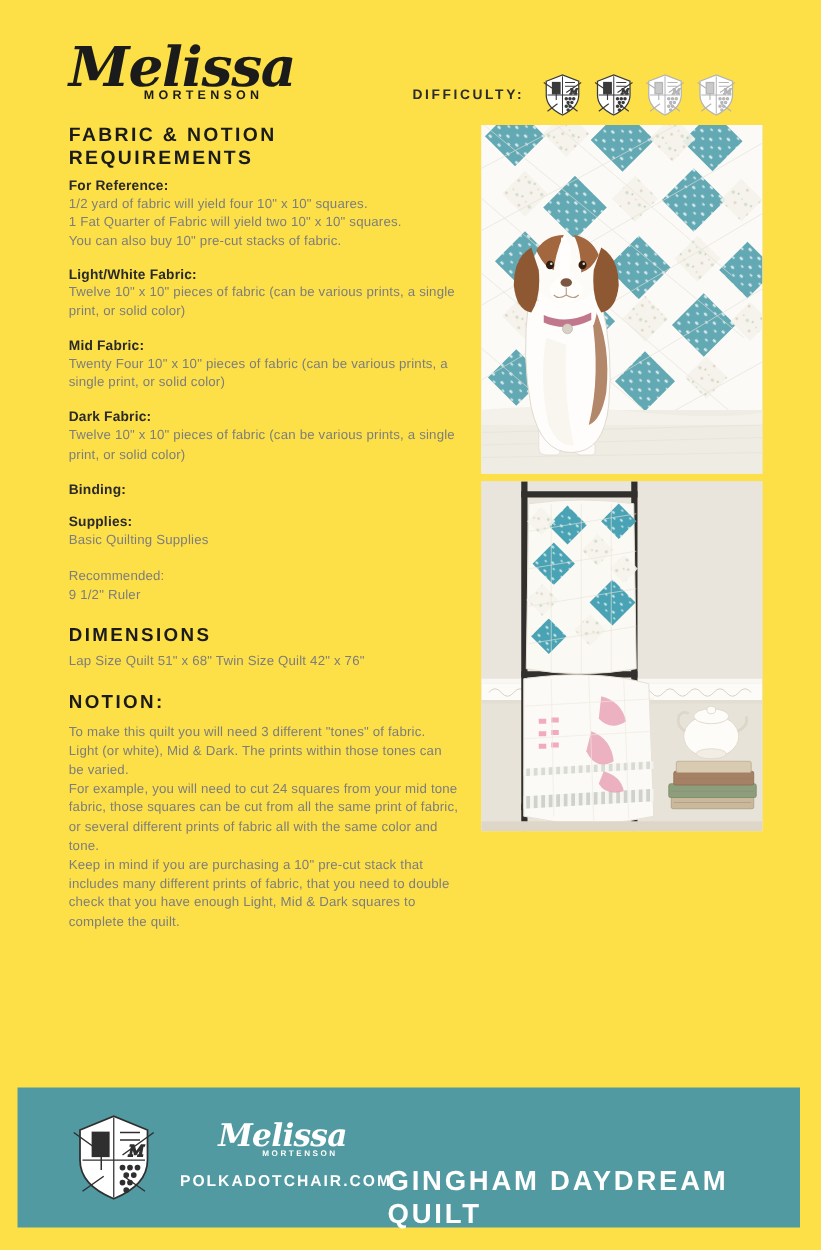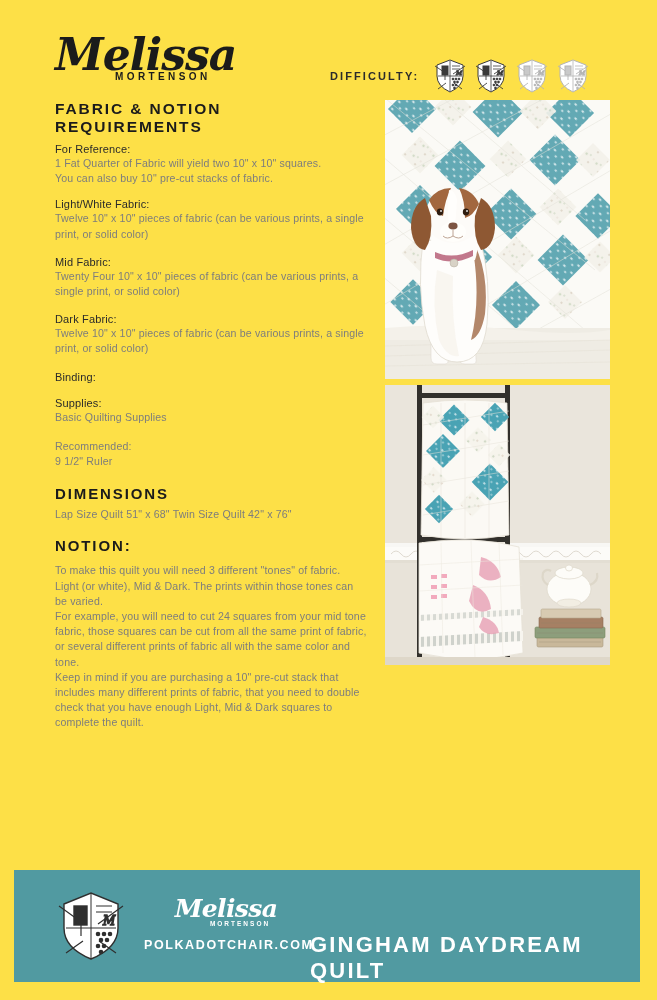--- a/index.html
+++ b/index.html
@@ -33,21 +33,21 @@
   }
   .shield{width:32px;height:36px;display:block;}
 
   
   .col-left{position:absolute;left:55px;top:100px;width:312px;}
   h1.sec{
     font-size:15.5px;font-weight:700;letter-spacing:1.9px;
     color:#1b1b1b;margin:0 0 7px 0;
   }
   h2.sub{
-    font-size:11px;font-weight:400;color:#2a2a2a;margin:0 0 1px 0;
+    font-size:11px;font-weight:700;color:#2a2a2a;margin:0 0 1px 0;
     letter-spacing:.15px;
   }
   p.body{
     font-size:10.6px;line-height:15.2px;color:#7d7d7d;margin:0;
     letter-spacing:.15px;
   }
   .blk{margin-bottom:14px;}
   .blk.tight{margin-bottom:12px;}
 
   h1.dims{
@@ -195,20 +195,21 @@
       </g>
     </svg>
   </div>
 
   <div class="col-left">
 
     <h1 class="sec">FABRIC &amp; NOTION REQUIREMENTS</h1>
 
     <div class="blk tight">
       <h2 class="sub">For Reference:</h2>
+      <p class="body">1/2 yard of fabric will yield four 10" x 10" squares.</p>
       <p class="body">1 Fat Quarter of Fabric will yield two 10" x 10" squares.</p>
       <p class="body">You can also buy 10" pre-cut stacks of fabric.</p>
     </div>
 
     <div class="blk">
       <h2 class="sub">Light/White Fabric:</h2>
       <p class="body">Twelve 10" x 10" pieces of fabric (can be various prints, a single print, or solid color)</p>
     </div>
 
     <div class="blk">

